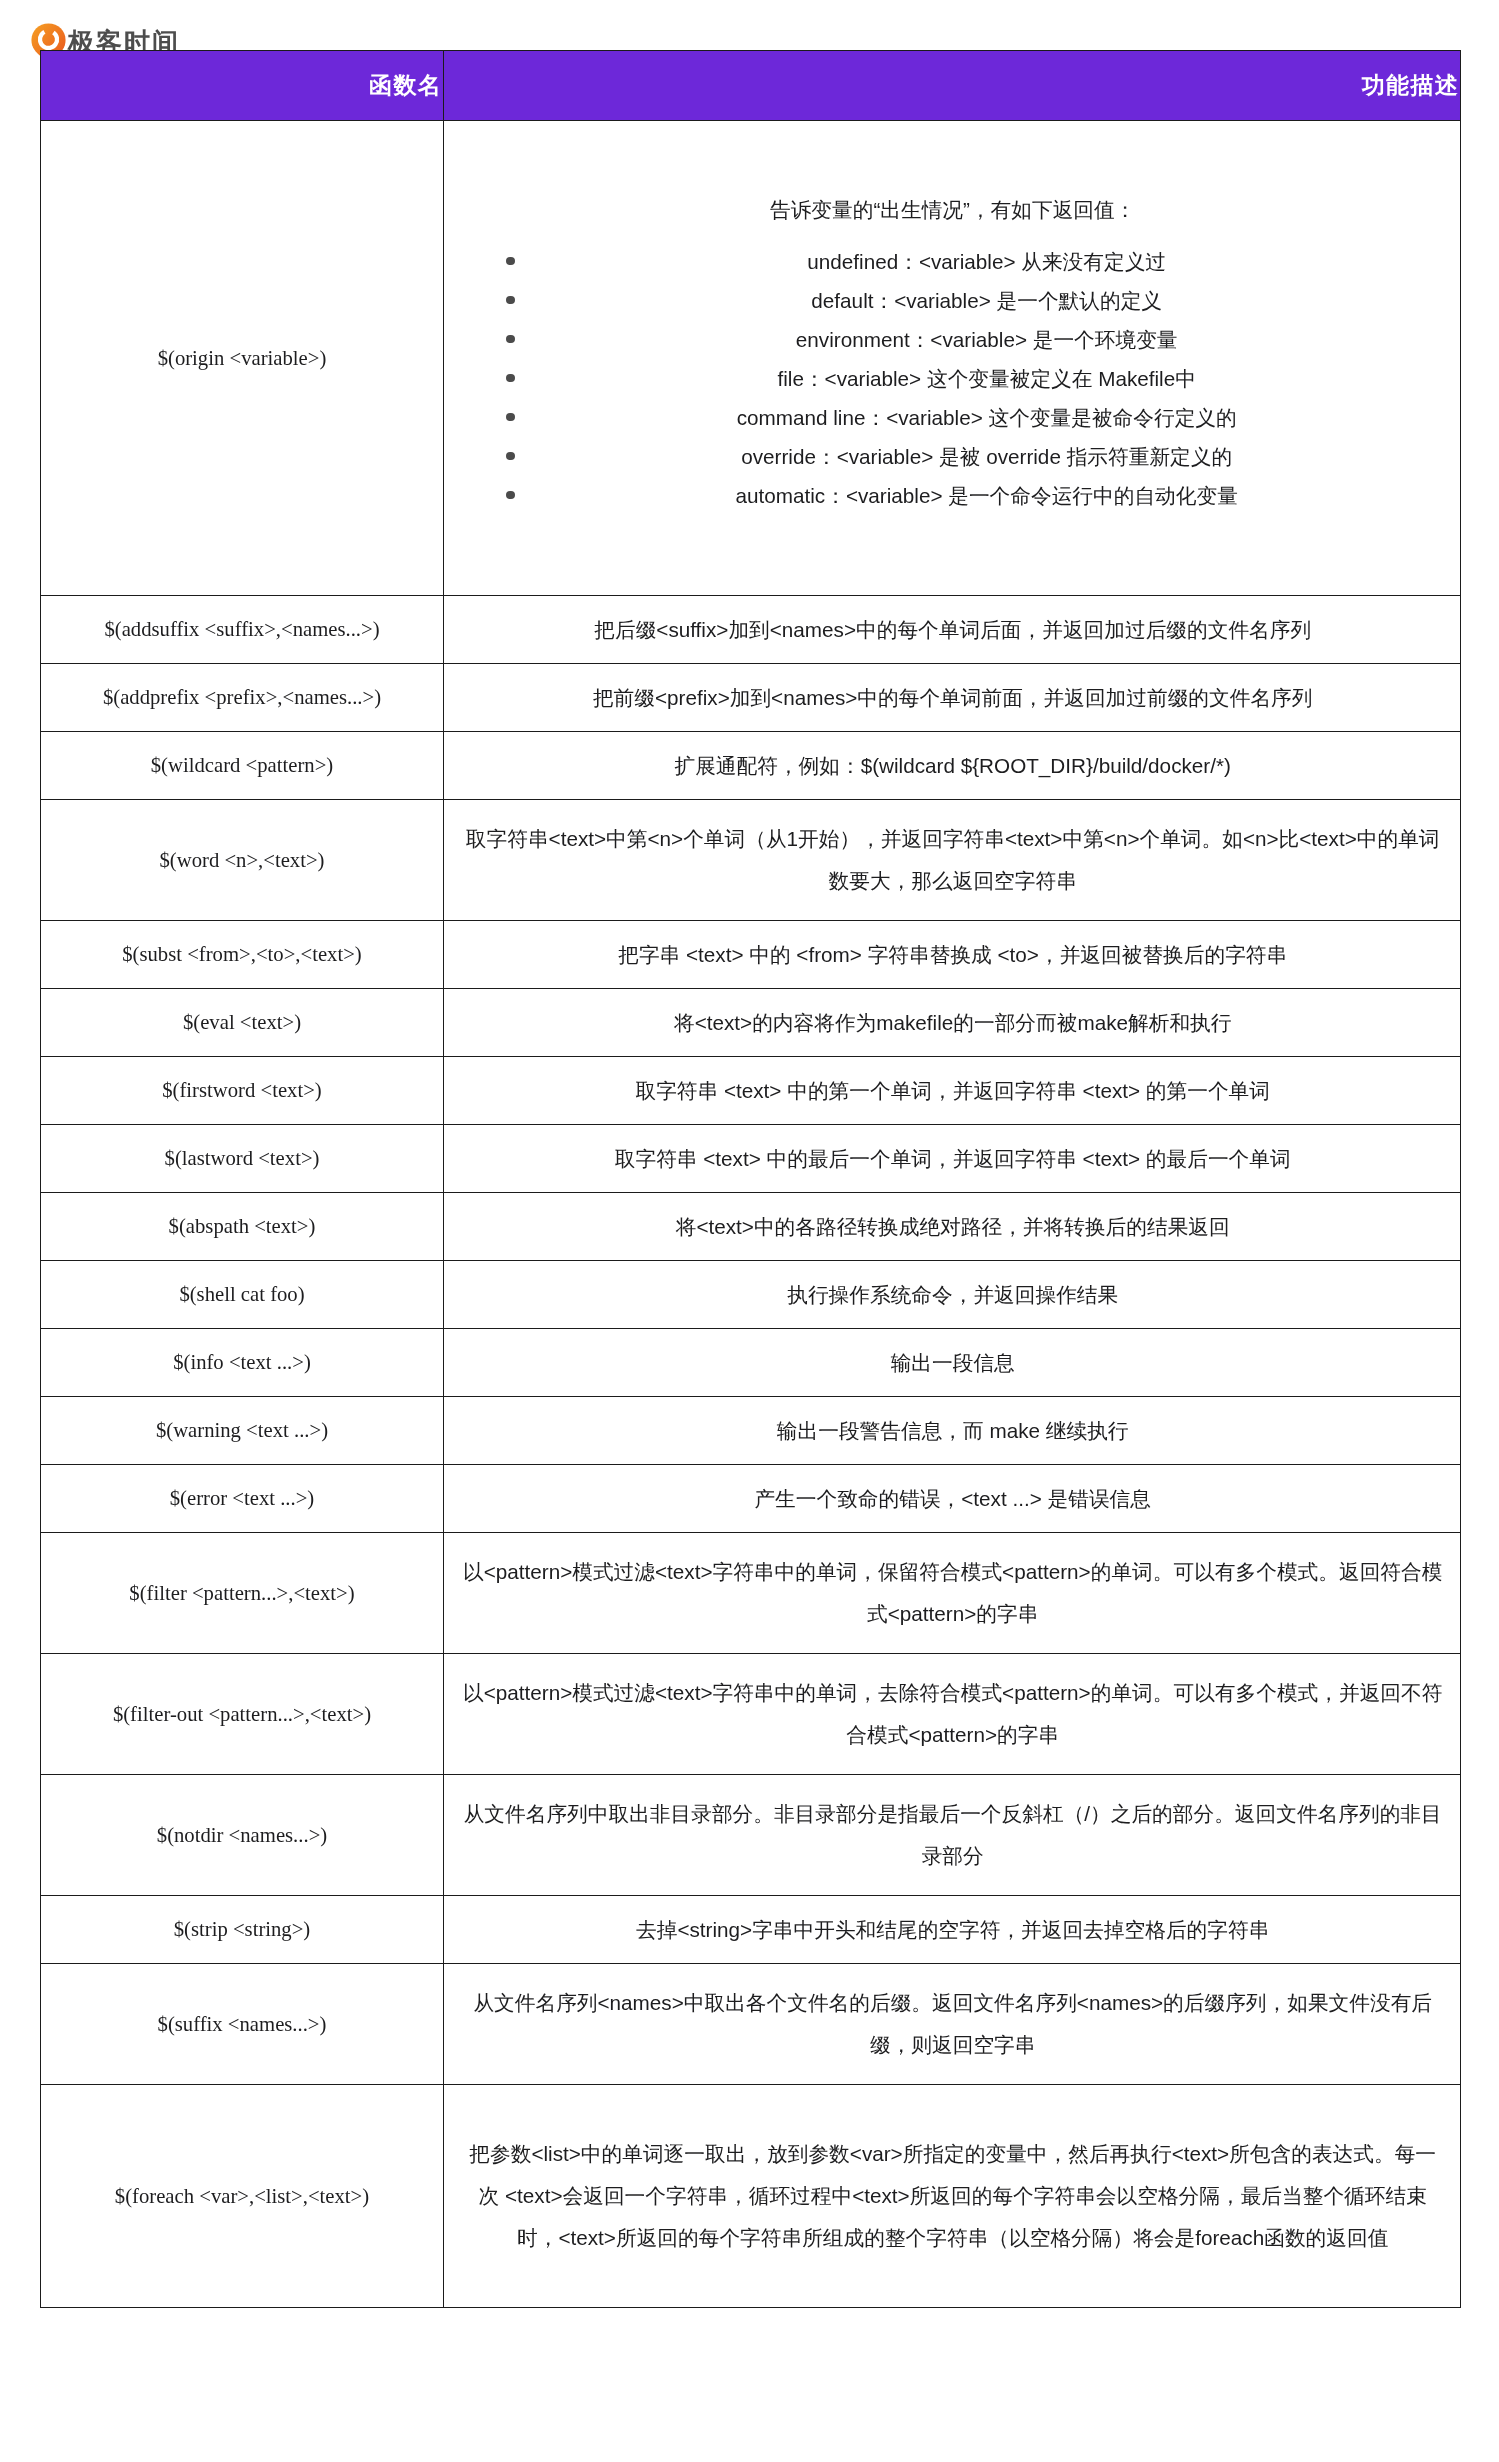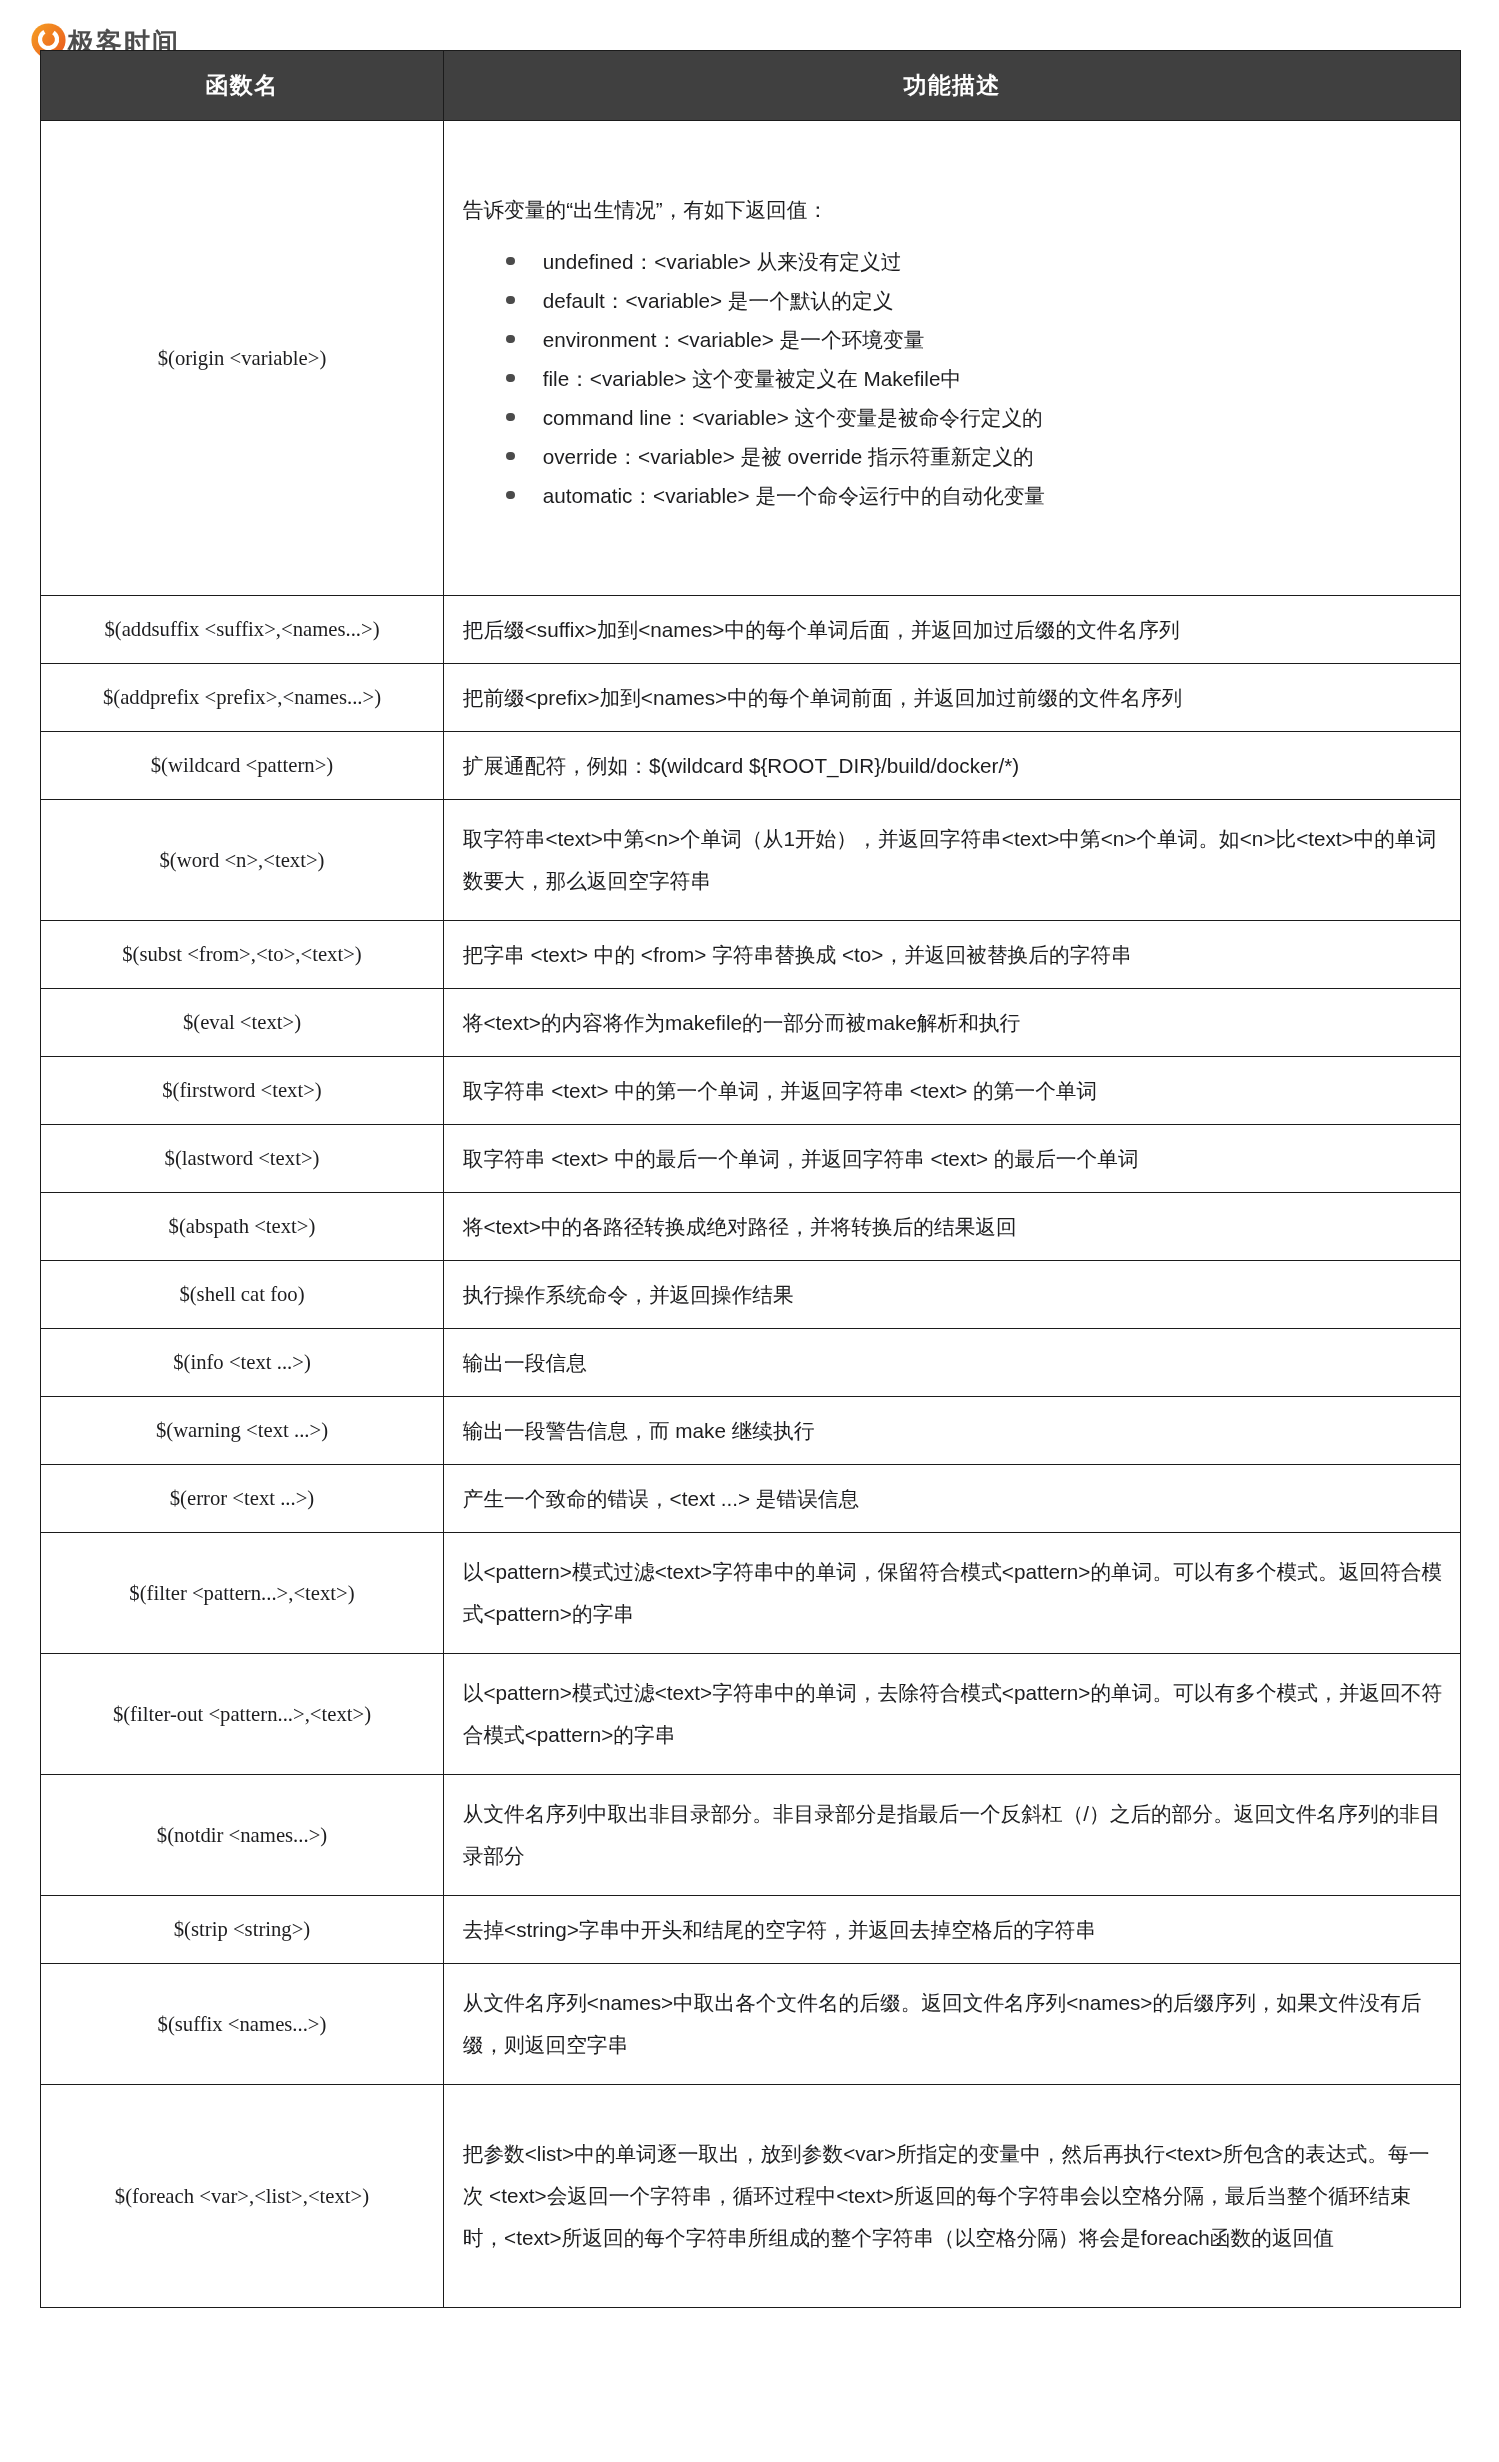--- a/index.html
+++ b/index.html
@@ -42,37 +42,37 @@
     border-collapse: collapse;
     table-layout: fixed;
     background: #ffffff;
   }
   table.fn-table col.c1 { width: 403px; }
   table.fn-table th, table.fn-table td {
     border: 1.3px solid #1b1b1b;
   }
   table.fn-table thead tr { height: 70px; }
   table.fn-table th {
-    background: #404040;
+    background: #6d28d9;
     color: #ffffff;
     font-size: 23px;
     font-weight: 700;
-    text-align: center;
+    text-align: right;
     letter-spacing: 1.3px;
   }
   td.func {
     text-align: center;
     vertical-align: middle;
     font-size: 20.7px;
     padding: 0 8px;
     line-height: 29px;
     font-family: Liberation Serif, serif;
   }
   td.desc {
-    text-align: left;
+    text-align: center;
     vertical-align: middle;
     font-size: 20.7px;
     line-height: 42px;
     padding: 5.3px 17.3px 5.3px 18.7px;
   }
   tr.row-s  { height: 68px; }
   tr.row-m  { height: 121px; }
   tr.row-xl { height: 223px; }
   tr.row-origin { height: 475px; }
 

